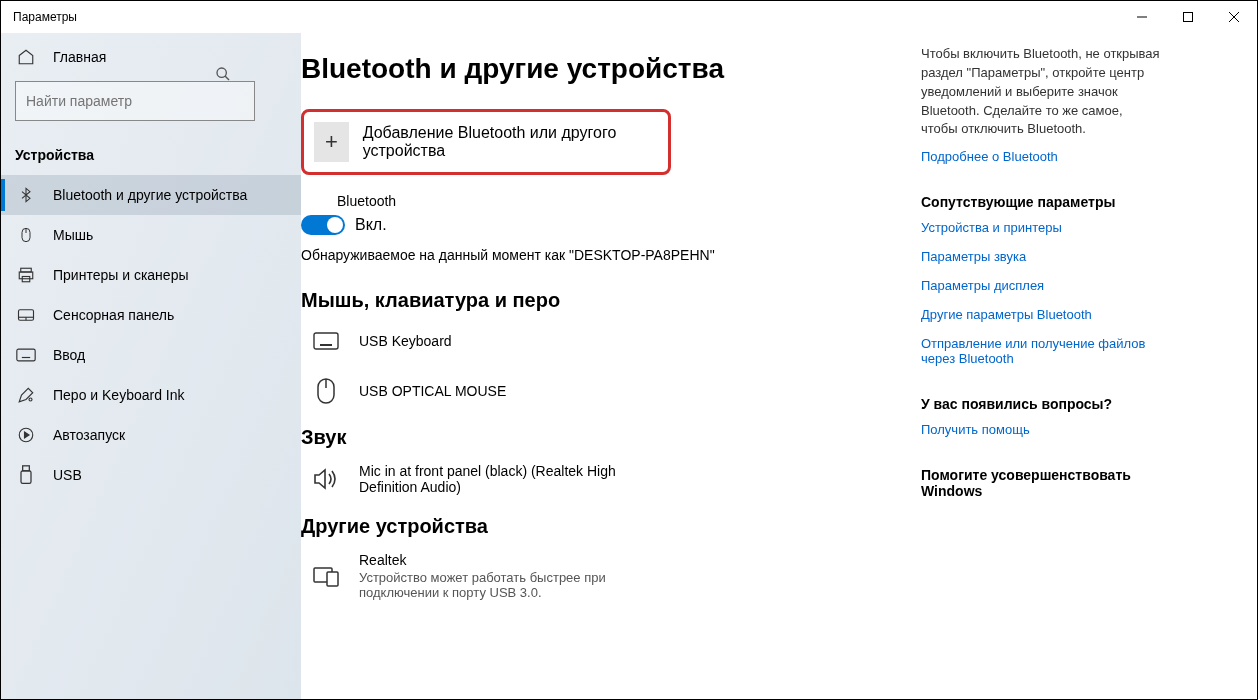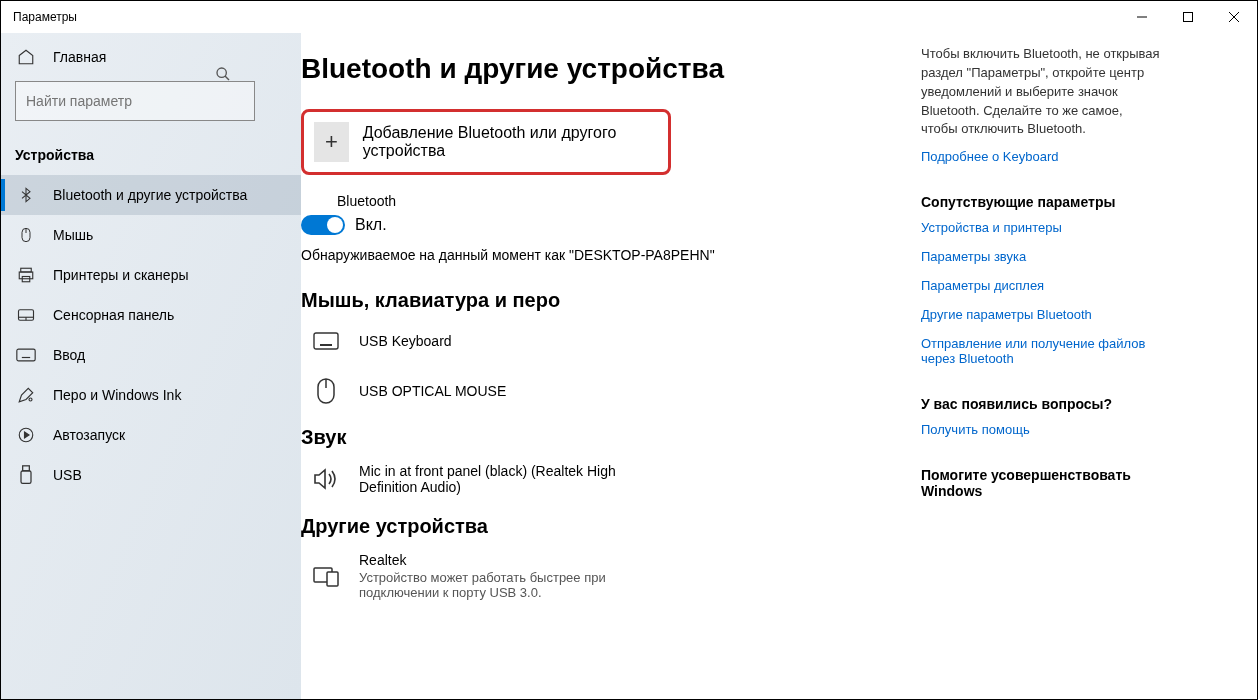--- a/index.html
+++ b/index.html
@@ -136,21 +136,21 @@
         </span>
       <span>Ввод</span>
     </div>
     <div class="sidebar-row">
       <span class="ico">
           <svg width="18" height="18" viewBox="0 0 24 24" fill="none" stroke="#333" stroke-width="1.5">
             <path d="M3 21 L6 12 L15 3 L21 9 L12 18 Z"></path>
             <circle cx="18" cy="18" r="2"></circle>
           </svg>
         </span>
-      <span>Перо и Windows Ink</span>
+      <span>Перо и Keyboard Ink</span>
     </div>
     <div class="sidebar-row">
       <span class="ico">
           <svg width="18" height="18" viewBox="0 0 24 24" fill="none" stroke="#333" stroke-width="1.5">
             <circle cx="12" cy="12" r="9"></circle>
             <path d="M10 8 L16 12 L10 16 Z" fill="#333"></path>
           </svg>
         </span>
       <span>Автозапуск</span>
     </div>
@@ -231,21 +231,21 @@
         <div>
           <div class="dtxt">Realtek</div>
           <div class="dsub">Устройство может работать быстрее при подключении к порту USB 3.0.</div>
         </div>
       </div>
     </div>
 
     <div class="right">
       <div class="right-block">
         <p>Чтобы включить Bluetooth, не открывая раздел "Параметры", откройте центр уведомлений и выберите значок Bluetooth. Сделайте то же самое, чтобы отключить Bluetooth.</p>
-        <span class="link">Подробнее о Keyboard</span>
+        <span class="link">Подробнее о Bluetooth</span>
       </div>
       <div class="right-block">
         <h3>Сопутствующие параметры</h3>
         <span class="link">Устройства и принтеры</span>
         <span class="link">Параметры звука</span>
         <span class="link">Параметры дисплея</span>
         <span class="link">Другие параметры Bluetooth</span>
         <span class="link">Отправление или получение файлов через Bluetooth</span>
       </div>
       <div class="right-block">

